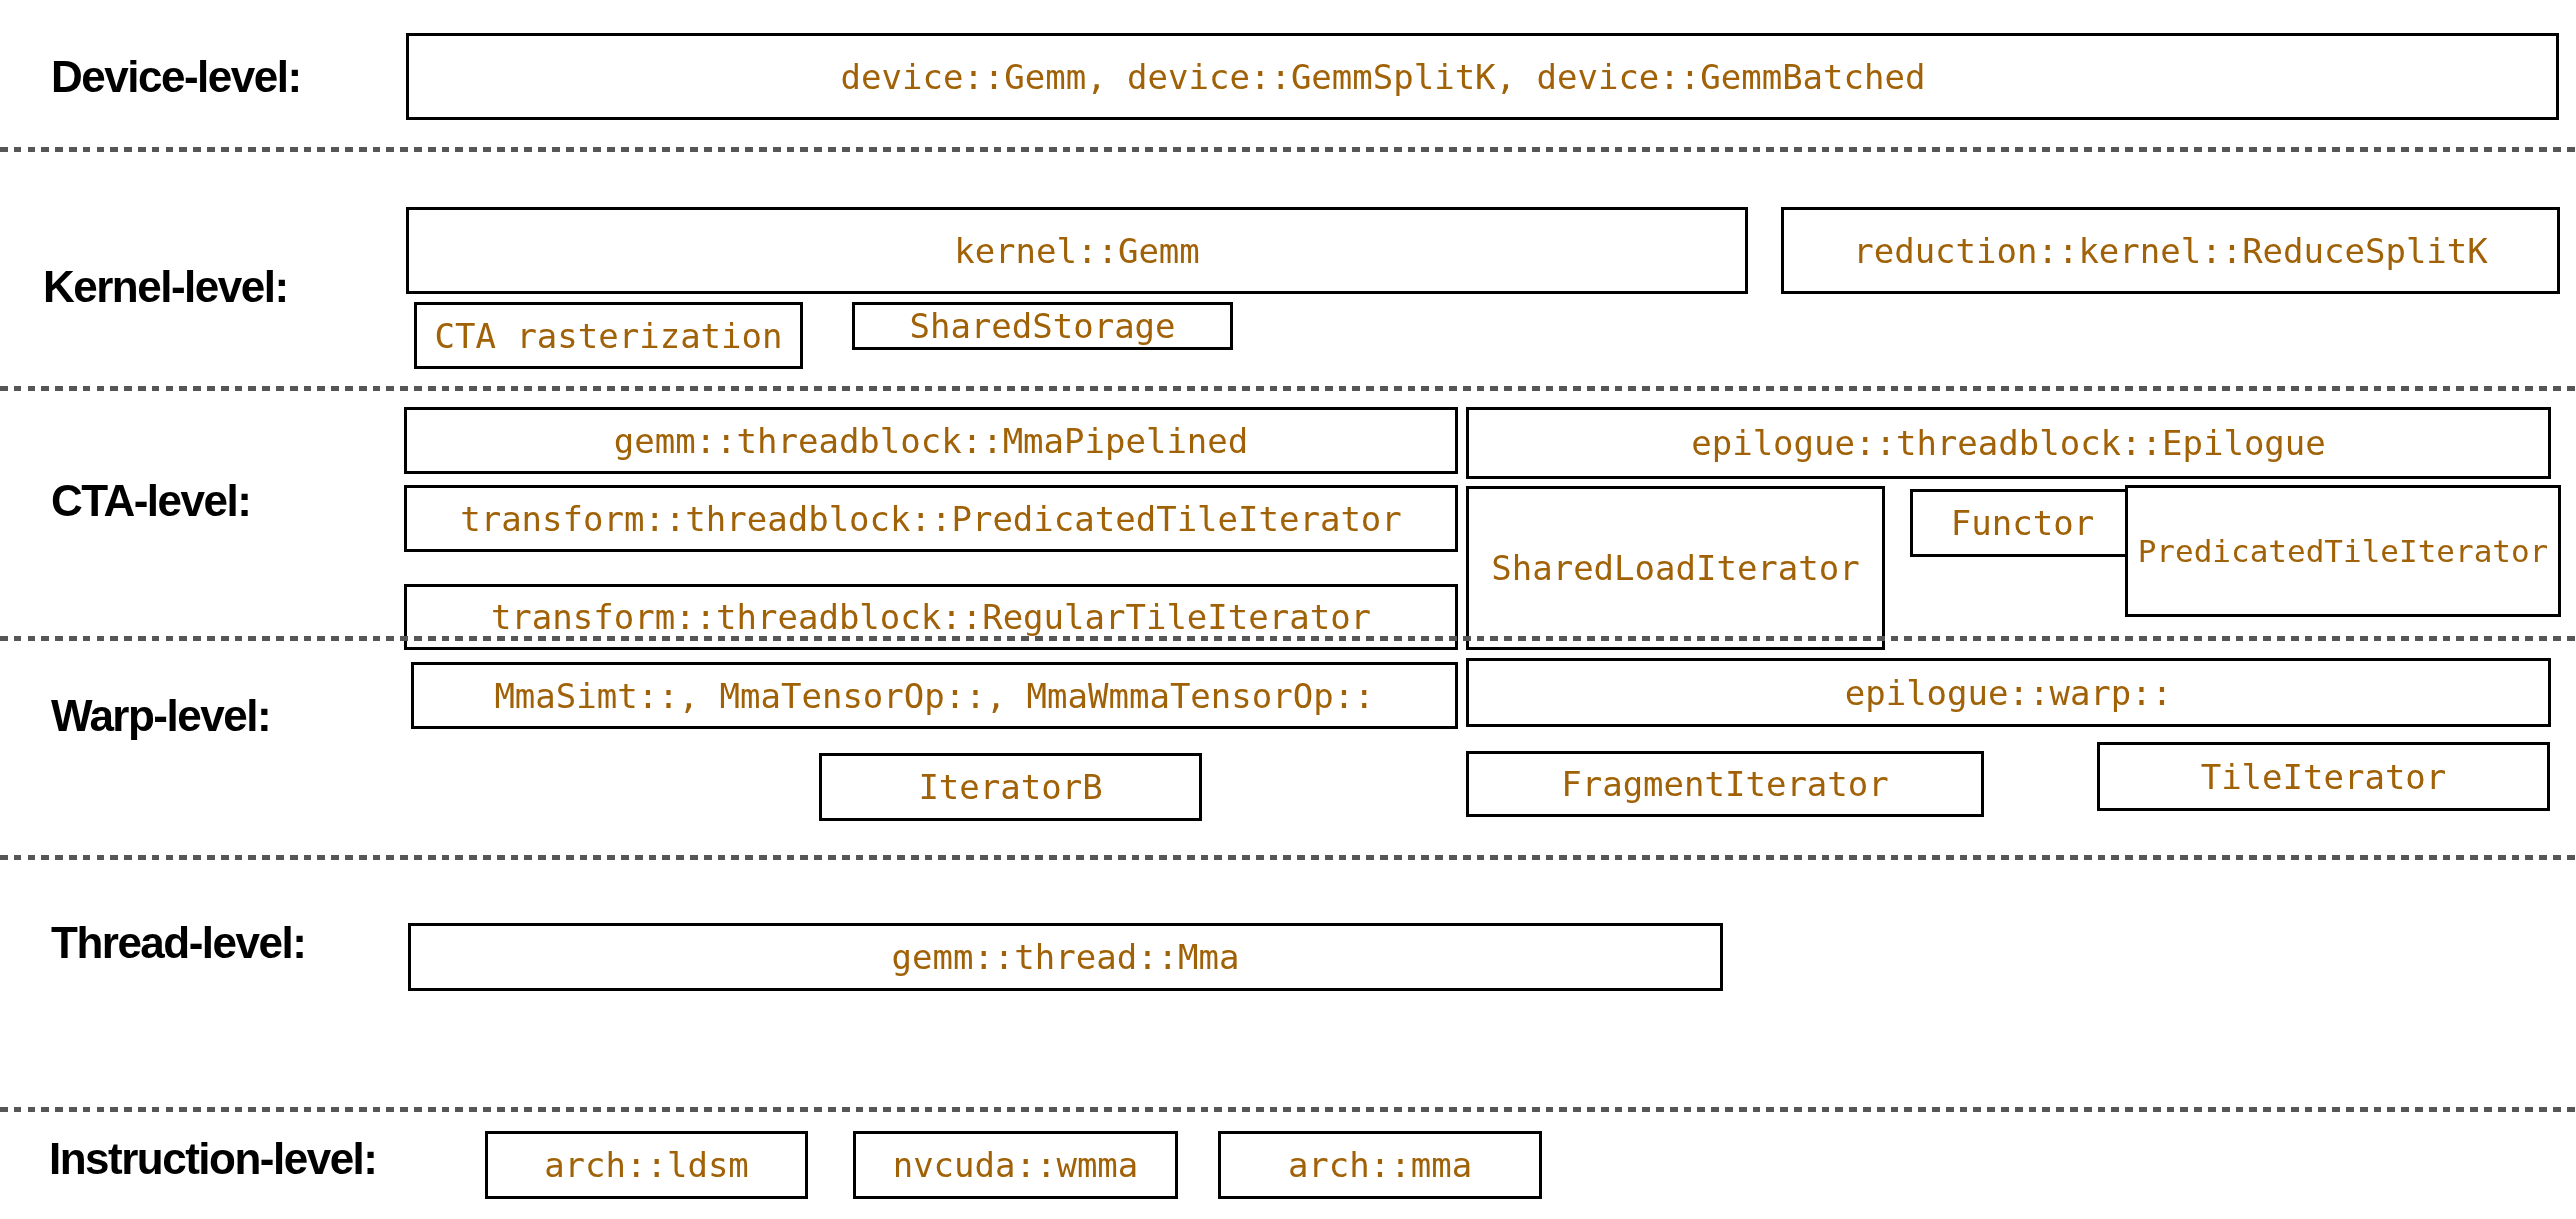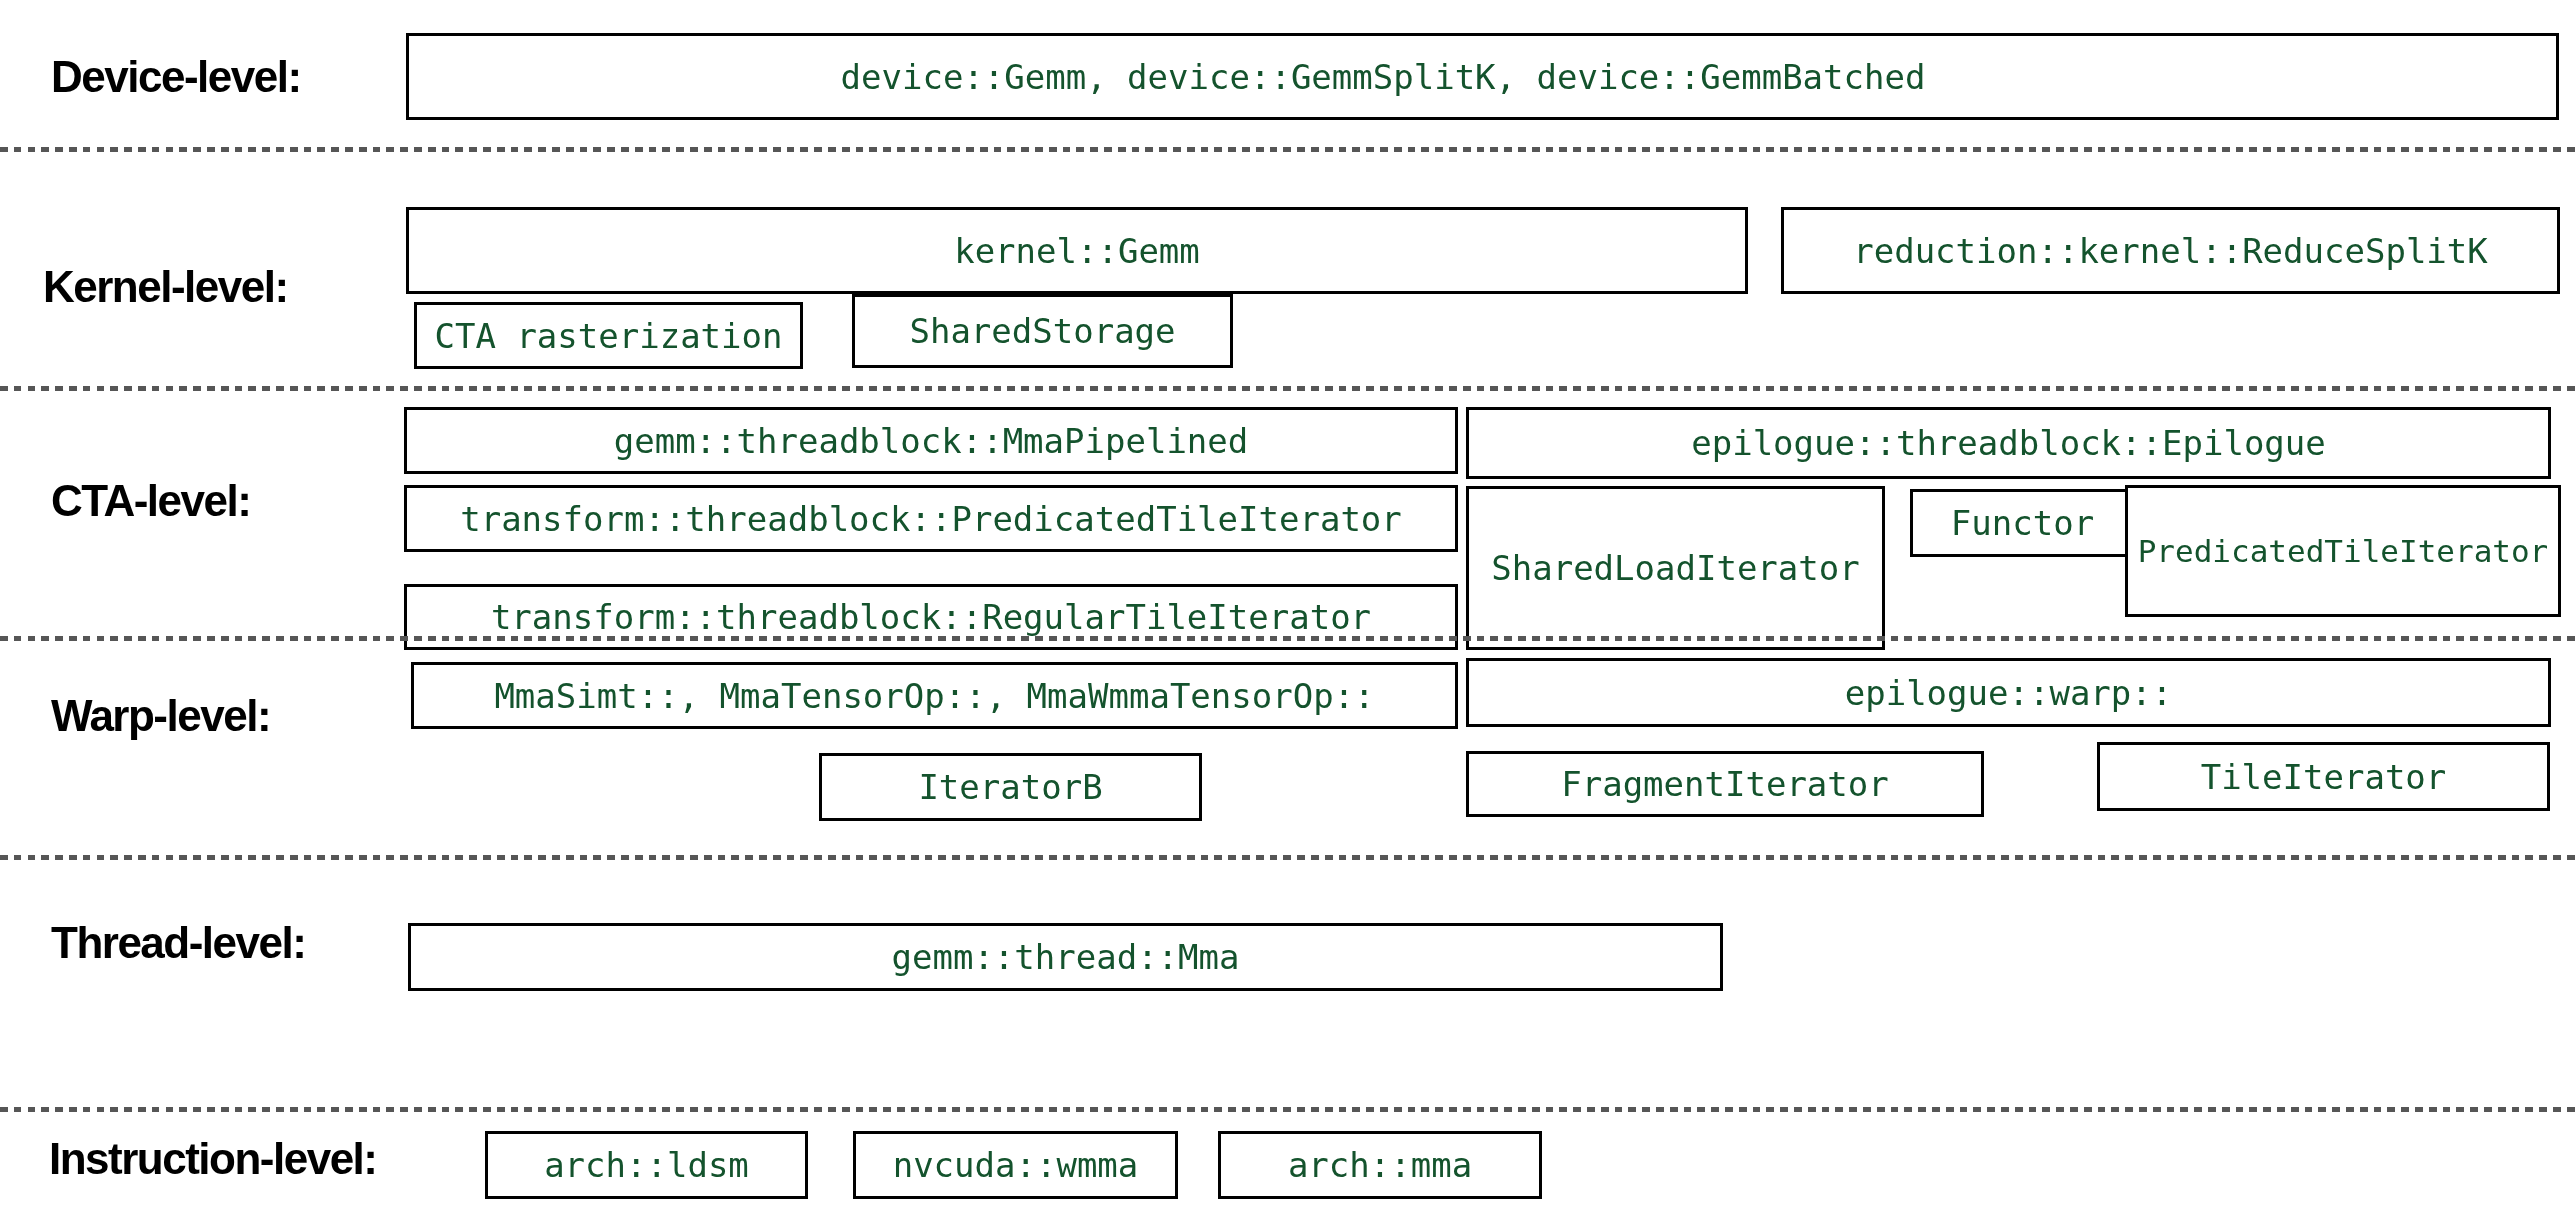--- a/index.html
+++ b/index.html
@@ -28,21 +28,21 @@
   .box {
     position: absolute;
     box-sizing: border-box;
     border: 3.8px solid #000000;
     background: #ffffff;
     display: flex;
     align-items: center;
     justify-content: center;
     font-family: "DejaVu Sans Mono", "Liberation Mono", monospace;
     font-size: 34px;
-    color: #14532d;
+    color: #a16207;
     white-space: nowrap;
     overflow: hidden;
   }
   .box.fit-sm { font-size: 31px; }
   .divider {
     position: absolute;
     left: 0;
     width: 2576px;
     height: 4.6px;
     background: repeating-linear-gradient(90deg,
@@ -64,21 +64,21 @@
   <div class="row-label" style="left:43px; top:259px;">Kernel-level:</div>
   <div class="box" style="left:406px; top:207px; width:1342px; height:87px;">
     <span>kernel::Gemm</span>
   </div>
   <div class="box" style="left:1781px; top:207px; width:779px; height:87px;">
     <span>reduction::kernel::ReduceSplitK</span>
   </div>
   <div class="box" style="left:414px; top:302px; width:389px; height:67px;">
     <span>CTA rasterization</span>
   </div>
-  <div class="box" style="left:852px; top:294px; width:381px; height:74px;text-align:right;">
+  <div class="box" style="left:852px; top:302px; width:381px; height:48px;text-align:right;">
     <span>SharedStorage</span>
   </div>
   <div class="divider" style="top:386px;"></div>
 
   <div class="row-label" style="left:51px; top:473px;">CTA-level:</div>
   <div class="box" style="left:1466px; top:407px; width:1085px; height:72px;">
     <span>epilogue::threadblock::Epilogue</span>
   </div>
   <div class="box" style="left:404px; top:407px; width:1054px; height:67px;">
     <span>gemm::threadblock::MmaPipelined</span>

